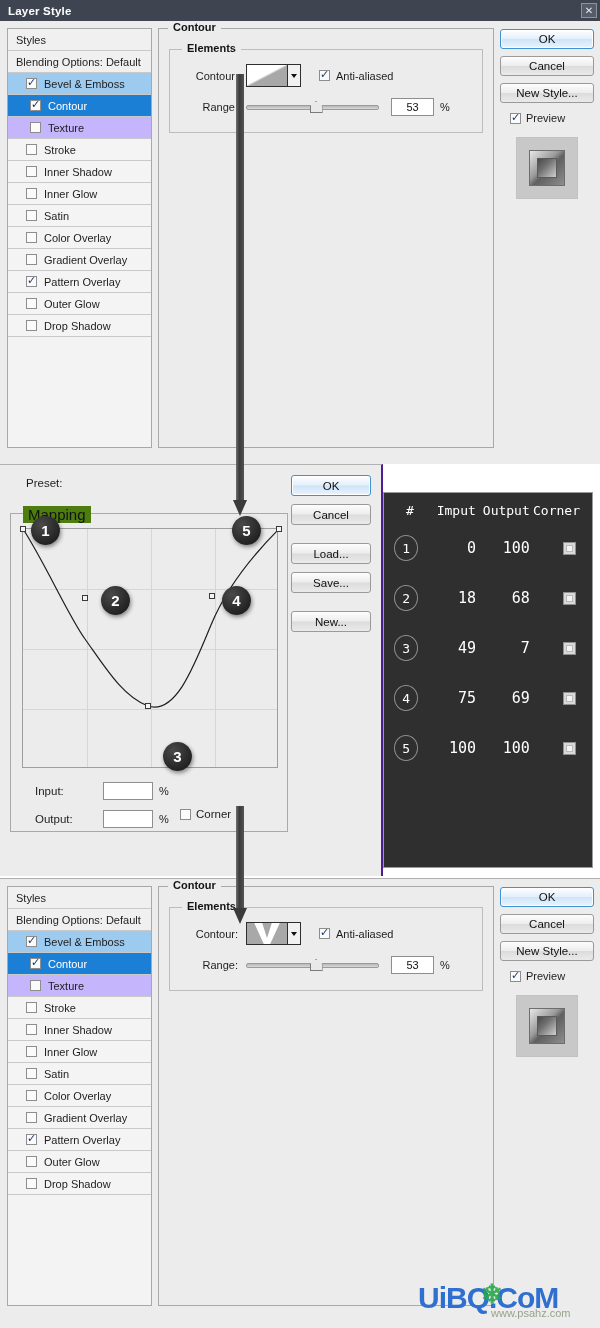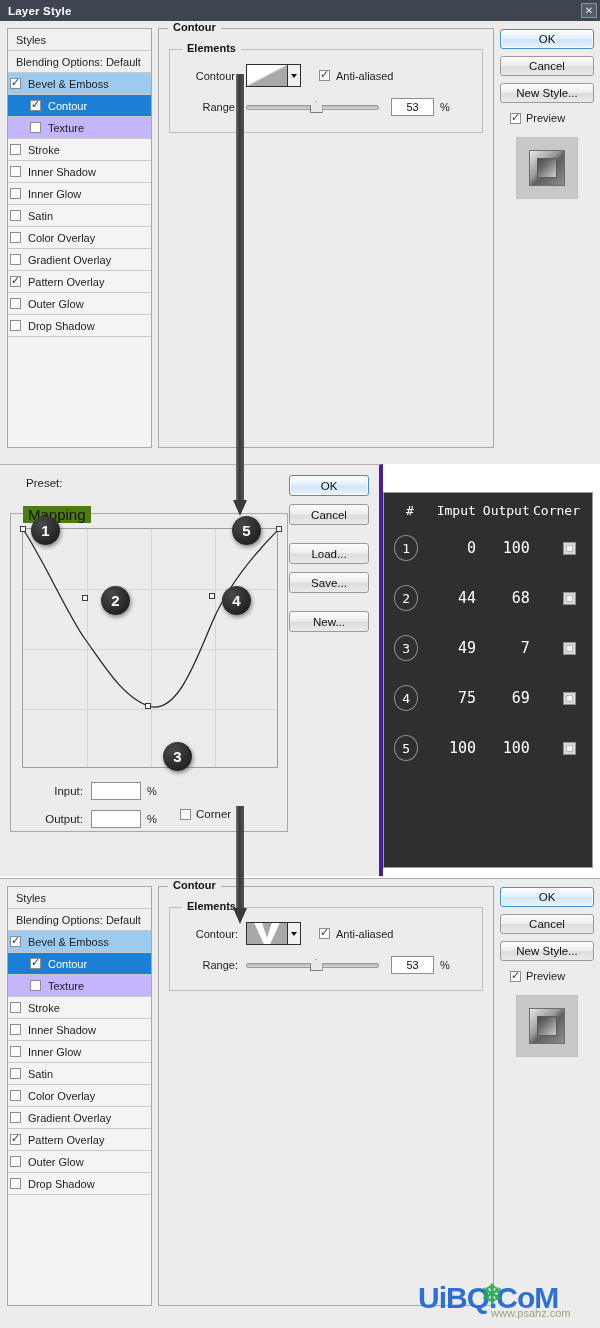--- a/index.html
+++ b/index.html
@@ -29,21 +29,21 @@
   .styles-col { width: 145px; }
   .styles-list {
     border: 1px solid #a8a8a8; background: #f3f3f3;
   }
   .sl-head, .sl-sub, .sl-row {
     height: 22px; display: flex; align-items: center;
     border-bottom: 1px solid #c9c9c9; padding-left: 8px; font-size: 11px; color: #1d1d1d;
   }
   .sl-head { background:#f0f0f0; }
   .sl-sub  { background:#f0f0f0; }
-  .sl-row  { background:#f4f4f4; padding-left: 2px; }
+  .sl-row  { background:#f4f4f4; padding-left: 18px; }
   .sl-row.sel      { background:#9dcbf0; }
   .sl-row.sel-dark { background:#1c7fd6; color:#ffffff; }
   .sl-row.sel-mid  { background:#c4b5fd; }
   .sl-row.indent   { padding-left: 22px; }
   .cb {
     width: 11px; height: 11px; border: 1px solid #8d8d8d; background: #fbfbfb;
     margin-right: 7px; flex: 0 0 auto; position: relative;
   }
   .cb.on::after {
     content: "\2713"; position: absolute; left: 0px; top: -3px;
@@ -139,21 +139,21 @@
   }
   .thumb-art::after{
     content:""; position:absolute; left:7px; top:7px; right:7px; bottom:7px;
     background: linear-gradient(315deg,#d0d0d0 0%, #717171 60%, #4a4a4a 100%);
     border: 1px solid #5a5a5a;
   }
 
   
   .ce-dialog {
     position: absolute; left: 0; top: 464px; width: 383px; height: 412px;
-    background: #ececec; border-top: 1px solid #b2b2b2; border-right: 4px solid #4c1d95;
+    background: #ececec; border-top: 1px solid #b2b2b2; border-right: 2px solid #4c1d95;
   }
   .ce-top { display:flex; align-items:center; padding: 12px 0 0 26px; }
   .ce-lbl { font-size: 11.5px; color:#1d1d1d; margin-right: 7px; }
   .ce-select {
     width: 185px; height: 19px; border: 1px solid #8e8e8e; background:#ffffff;
     display:flex; align-items:center; justify-content: space-between; padding: 0 5px 0 6px;
     font-size: 11.5px; color:#121212;
   }
   .ce-select i {
     width:0;height:0;border-left:4px solid transparent;border-right:4px solid transparent;
@@ -182,21 +182,21 @@
   }
   .callout {
     position:absolute; width:29px; height:29px; border-radius:50%;
     background: radial-gradient(circle at 36% 30%, #4a4a4a 0%, #2b2b2b 55%, #141414 100%);
     color:#ffffff; font-size:15px; font-weight:bold;
     display:flex; align-items:center; justify-content:center;
     box-shadow: 1px 2px 4px rgba(0,0,0,.45);
   }
   .io-area { position:absolute; left: 24px; top: 268px; width: 250px; }
   .io-row { display:flex; align-items:center; margin-bottom: 10px; }
-  .io-lbl { width: 48px; text-align:right; font-size:11.5px; color:#1d1d1d; margin-right: 8px; }
+  .io-lbl { width: 48px; text-align:left; font-size:11.5px; color:#1d1d1d; margin-right: 20px; }
   .io-input { width: 50px; height: 18px; border:1px solid #8e8e8e; background:#fff; }
   .corner-box { position:absolute; left: 145px; top: 26px; display:flex; align-items:center; }
   .corner-box .cb { margin-right: 5px; }
   .corner-box span { font-size:11.5px; color:#1d1d1d; }
 
   
   .dt-panel {
     position:absolute; left:383px; top:492px; width:210px; height:376px;
     background:#2f2f2f; border:1px solid #9a9a9a;
     font-family: "DejaVu Sans Mono", monospace;
@@ -436,21 +436,21 @@
     <div class="dt-row">
       <span class="dt-circle">1</span>
       <span class="dt-in">0</span>
       <span class="dt-out">100</span>
       <span class="dt-cor">
           <span class="dt-cb"></span>
         </span>
     </div>
     <div class="dt-row">
       <span class="dt-circle">2</span>
-      <span class="dt-in">44</span>
+      <span class="dt-in">18</span>
       <span class="dt-out">68</span>
       <span class="dt-cor">
           <span class="dt-cb"></span>
         </span>
     </div>
     <div class="dt-row">
       <span class="dt-circle">3</span>
       <span class="dt-in">49</span>
       <span class="dt-out">7</span>
       <span class="dt-cor">

